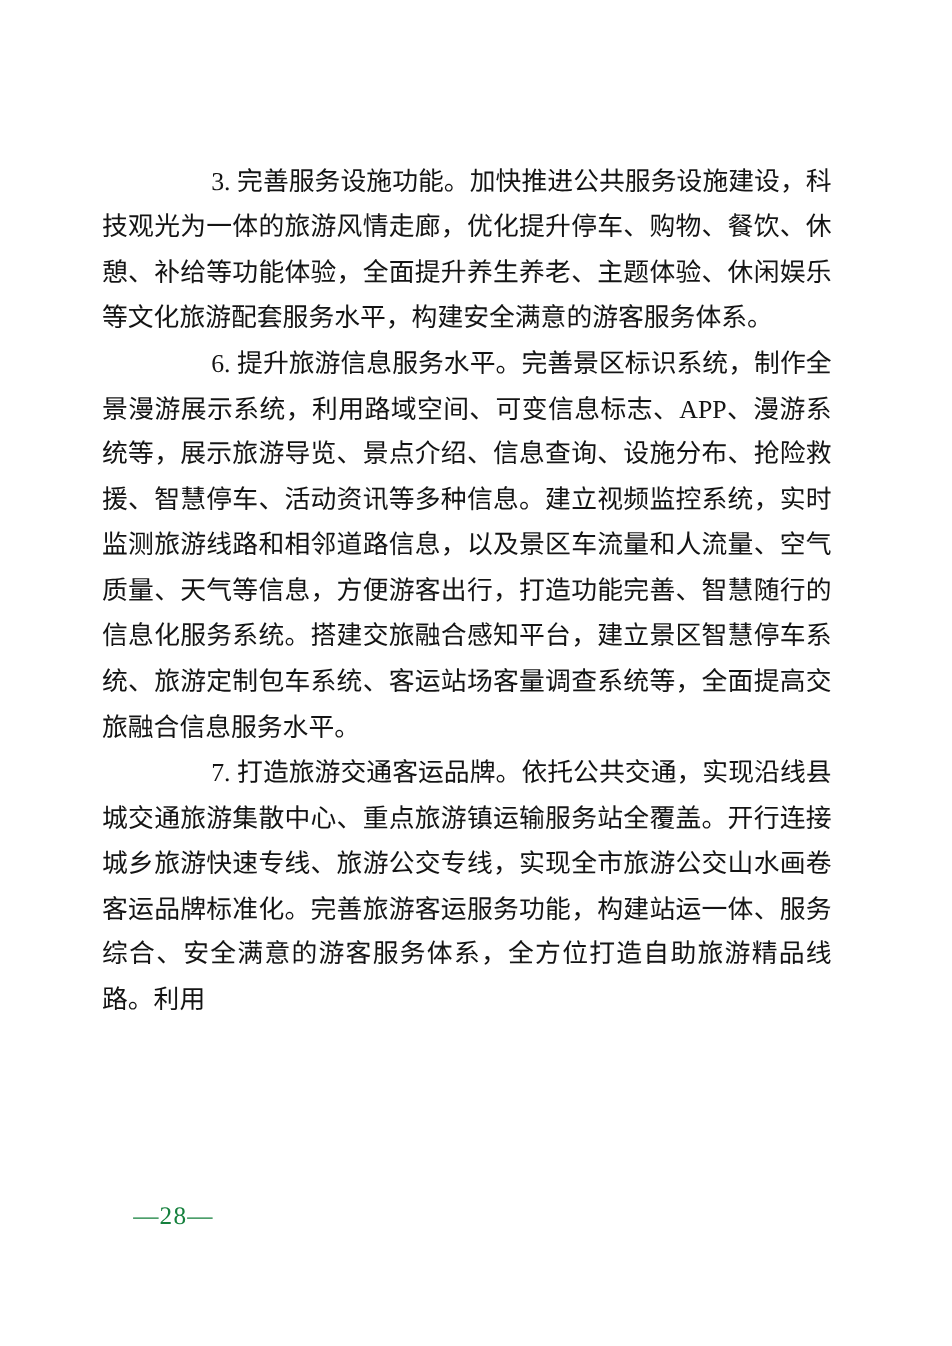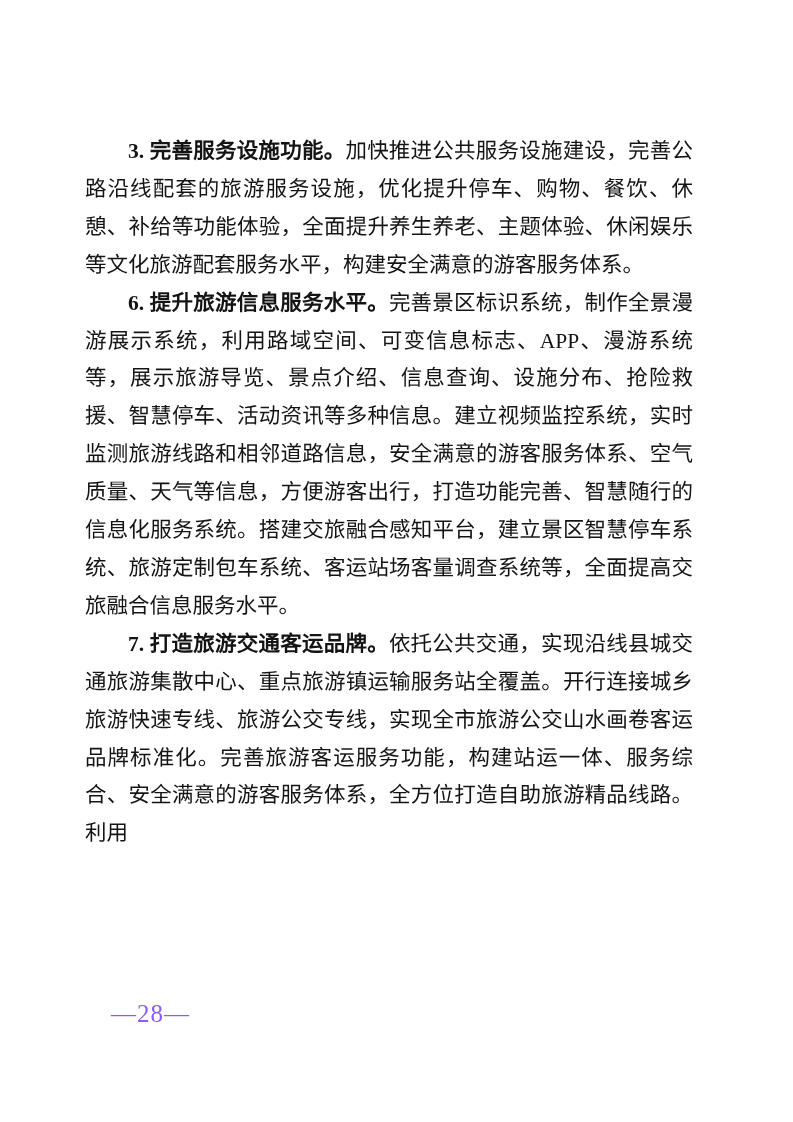--- a/index.html
+++ b/index.html
@@ -28,35 +28,36 @@
     letter-spacing: 0px;
   }
   .doc-body p {
     margin: 0;
     padding: 0;
   }
   .doc-body p.indent {
     text-indent: 43px;
   }
   .doc-body b {
-    font-weight: 700;
+    font-weight: 400;
+    margin-left: 48px;
   }
   .page-number {
     position: absolute;
     left: 111px;
     top: 1003px;
-    font-size: 25px;
+    font-size: 21px;
     line-height: 21px;
     letter-spacing: 1px;
-    color: #8b5cf6;
+    color: #15803d;
   }
 </style>
 </head>
 <body>
 
 <div class="page">
   <div class="doc-body">
-      <p class="indent"><b>3. 完善服务设施功能。</b><span>加快推进公共服务设施建设，完善公路沿线配套的旅游服务设施，优化提升停车、购物、餐饮、休憩、补给等功能体验，全面提升养生养老、主题体验、休闲娱乐等文化旅游配套服务水平，构建安全满意的游客服务体系。</span></p>
-      <p class="indent"><b>6. 提升旅游信息服务水平。</b><span>完善景区标识系统，制作全景漫游展示系统，利用路域空间、可变信息标志、APP、漫游系统等，展示旅游导览、景点介绍、信息查询、设施分布、抢险救援、智慧停车、活动资讯等多种信息。建立视频监控系统，实时监测旅游线路和相邻道路信息，安全满意的游客服务体系、空气质量、天气等信息，方便游客出行，打造功能完善、智慧随行的信息化服务系统。搭建交旅融合感知平台，建立景区智慧停车系统、旅游定制包车系统、客运站场客量调查系统等，全面提高交旅融合信息服务水平。</span></p>
+      <p class="indent"><b>3. 完善服务设施功能。</b><span>加快推进公共服务设施建设，科技观光为一体的旅游风情走廊，优化提升停车、购物、餐饮、休憩、补给等功能体验，全面提升养生养老、主题体验、休闲娱乐等文化旅游配套服务水平，构建安全满意的游客服务体系。</span></p>
+      <p class="indent"><b>6. 提升旅游信息服务水平。</b><span>完善景区标识系统，制作全景漫游展示系统，利用路域空间、可变信息标志、APP、漫游系统等，展示旅游导览、景点介绍、信息查询、设施分布、抢险救援、智慧停车、活动资讯等多种信息。建立视频监控系统，实时监测旅游线路和相邻道路信息，以及景区车流量和人流量、空气质量、天气等信息，方便游客出行，打造功能完善、智慧随行的信息化服务系统。搭建交旅融合感知平台，建立景区智慧停车系统、旅游定制包车系统、客运站场客量调查系统等，全面提高交旅融合信息服务水平。</span></p>
       <p class="indent"><b>7. 打造旅游交通客运品牌。</b><span>依托公共交通，实现沿线县城交通旅游集散中心、重点旅游镇运输服务站全覆盖。开行连接城乡旅游快速专线、旅游公交专线，实现全市旅游公交山水画卷客运品牌标准化。完善旅游客运服务功能，构建站运一体、服务综合、安全满意的游客服务体系，全方位打造自助旅游精品线路。利用</span></p>
     </div>
   <div class="page-number">—28—</div>
 </div>
 
 </body></html>

